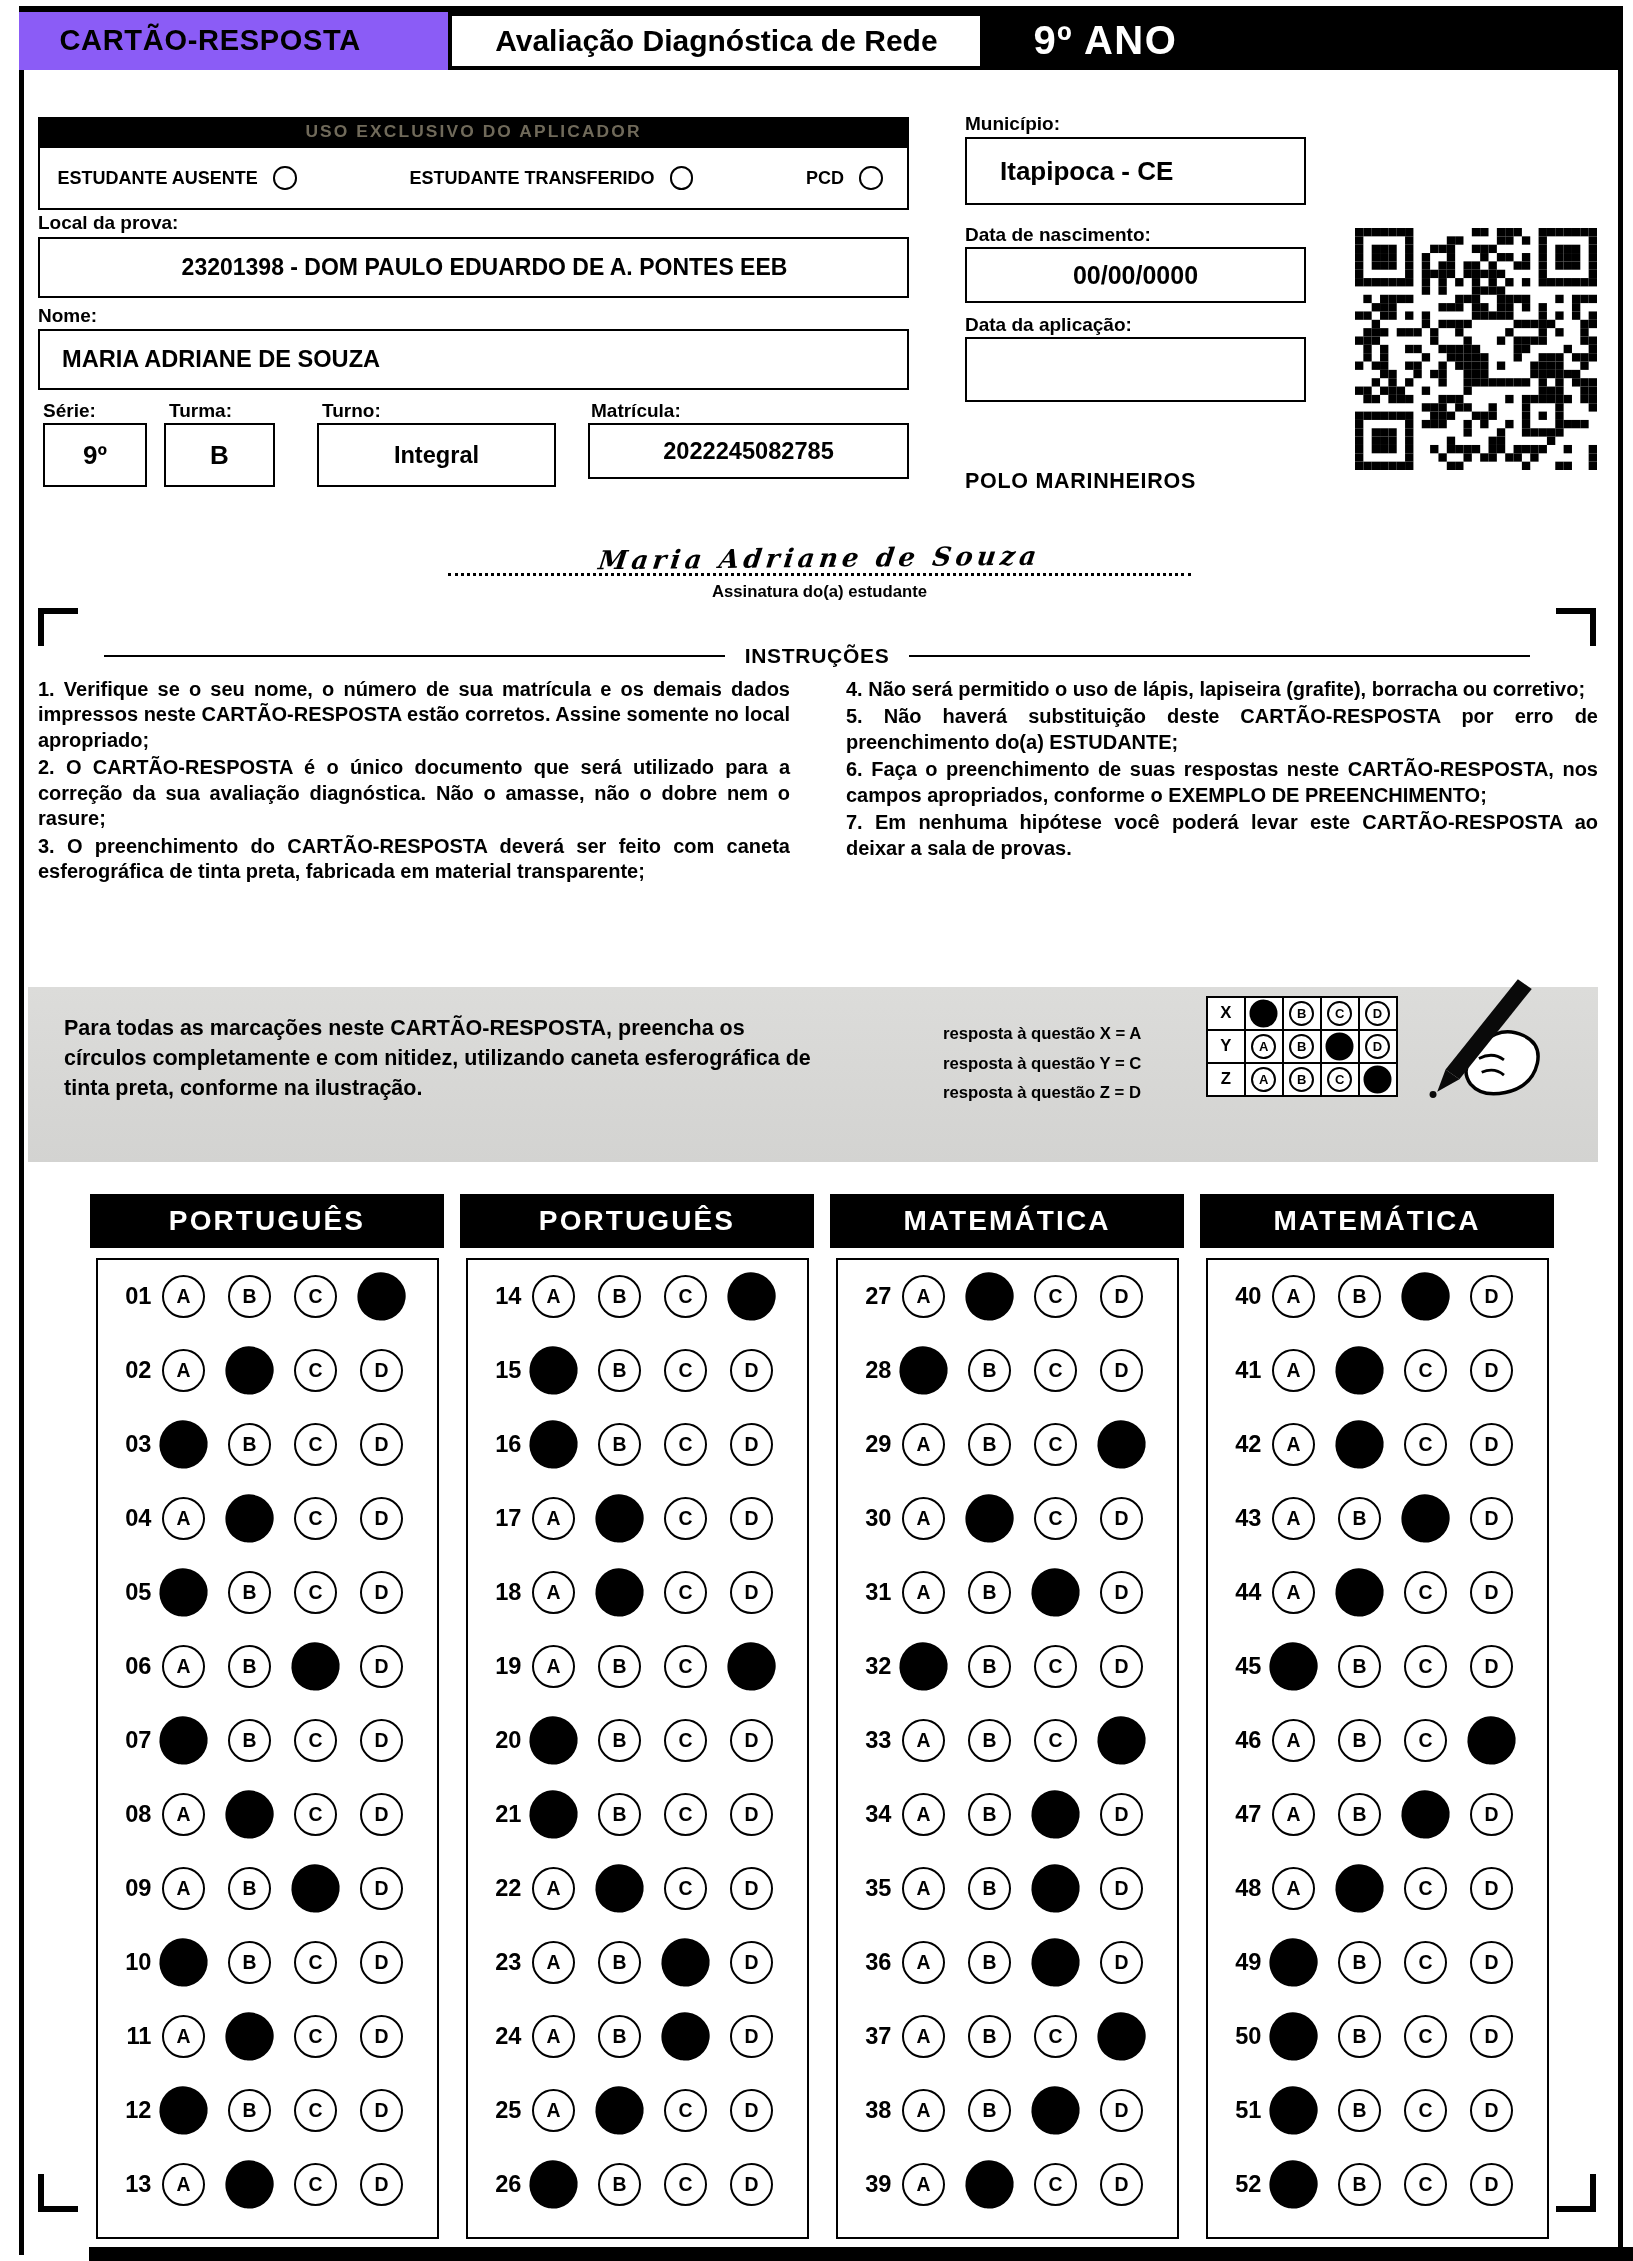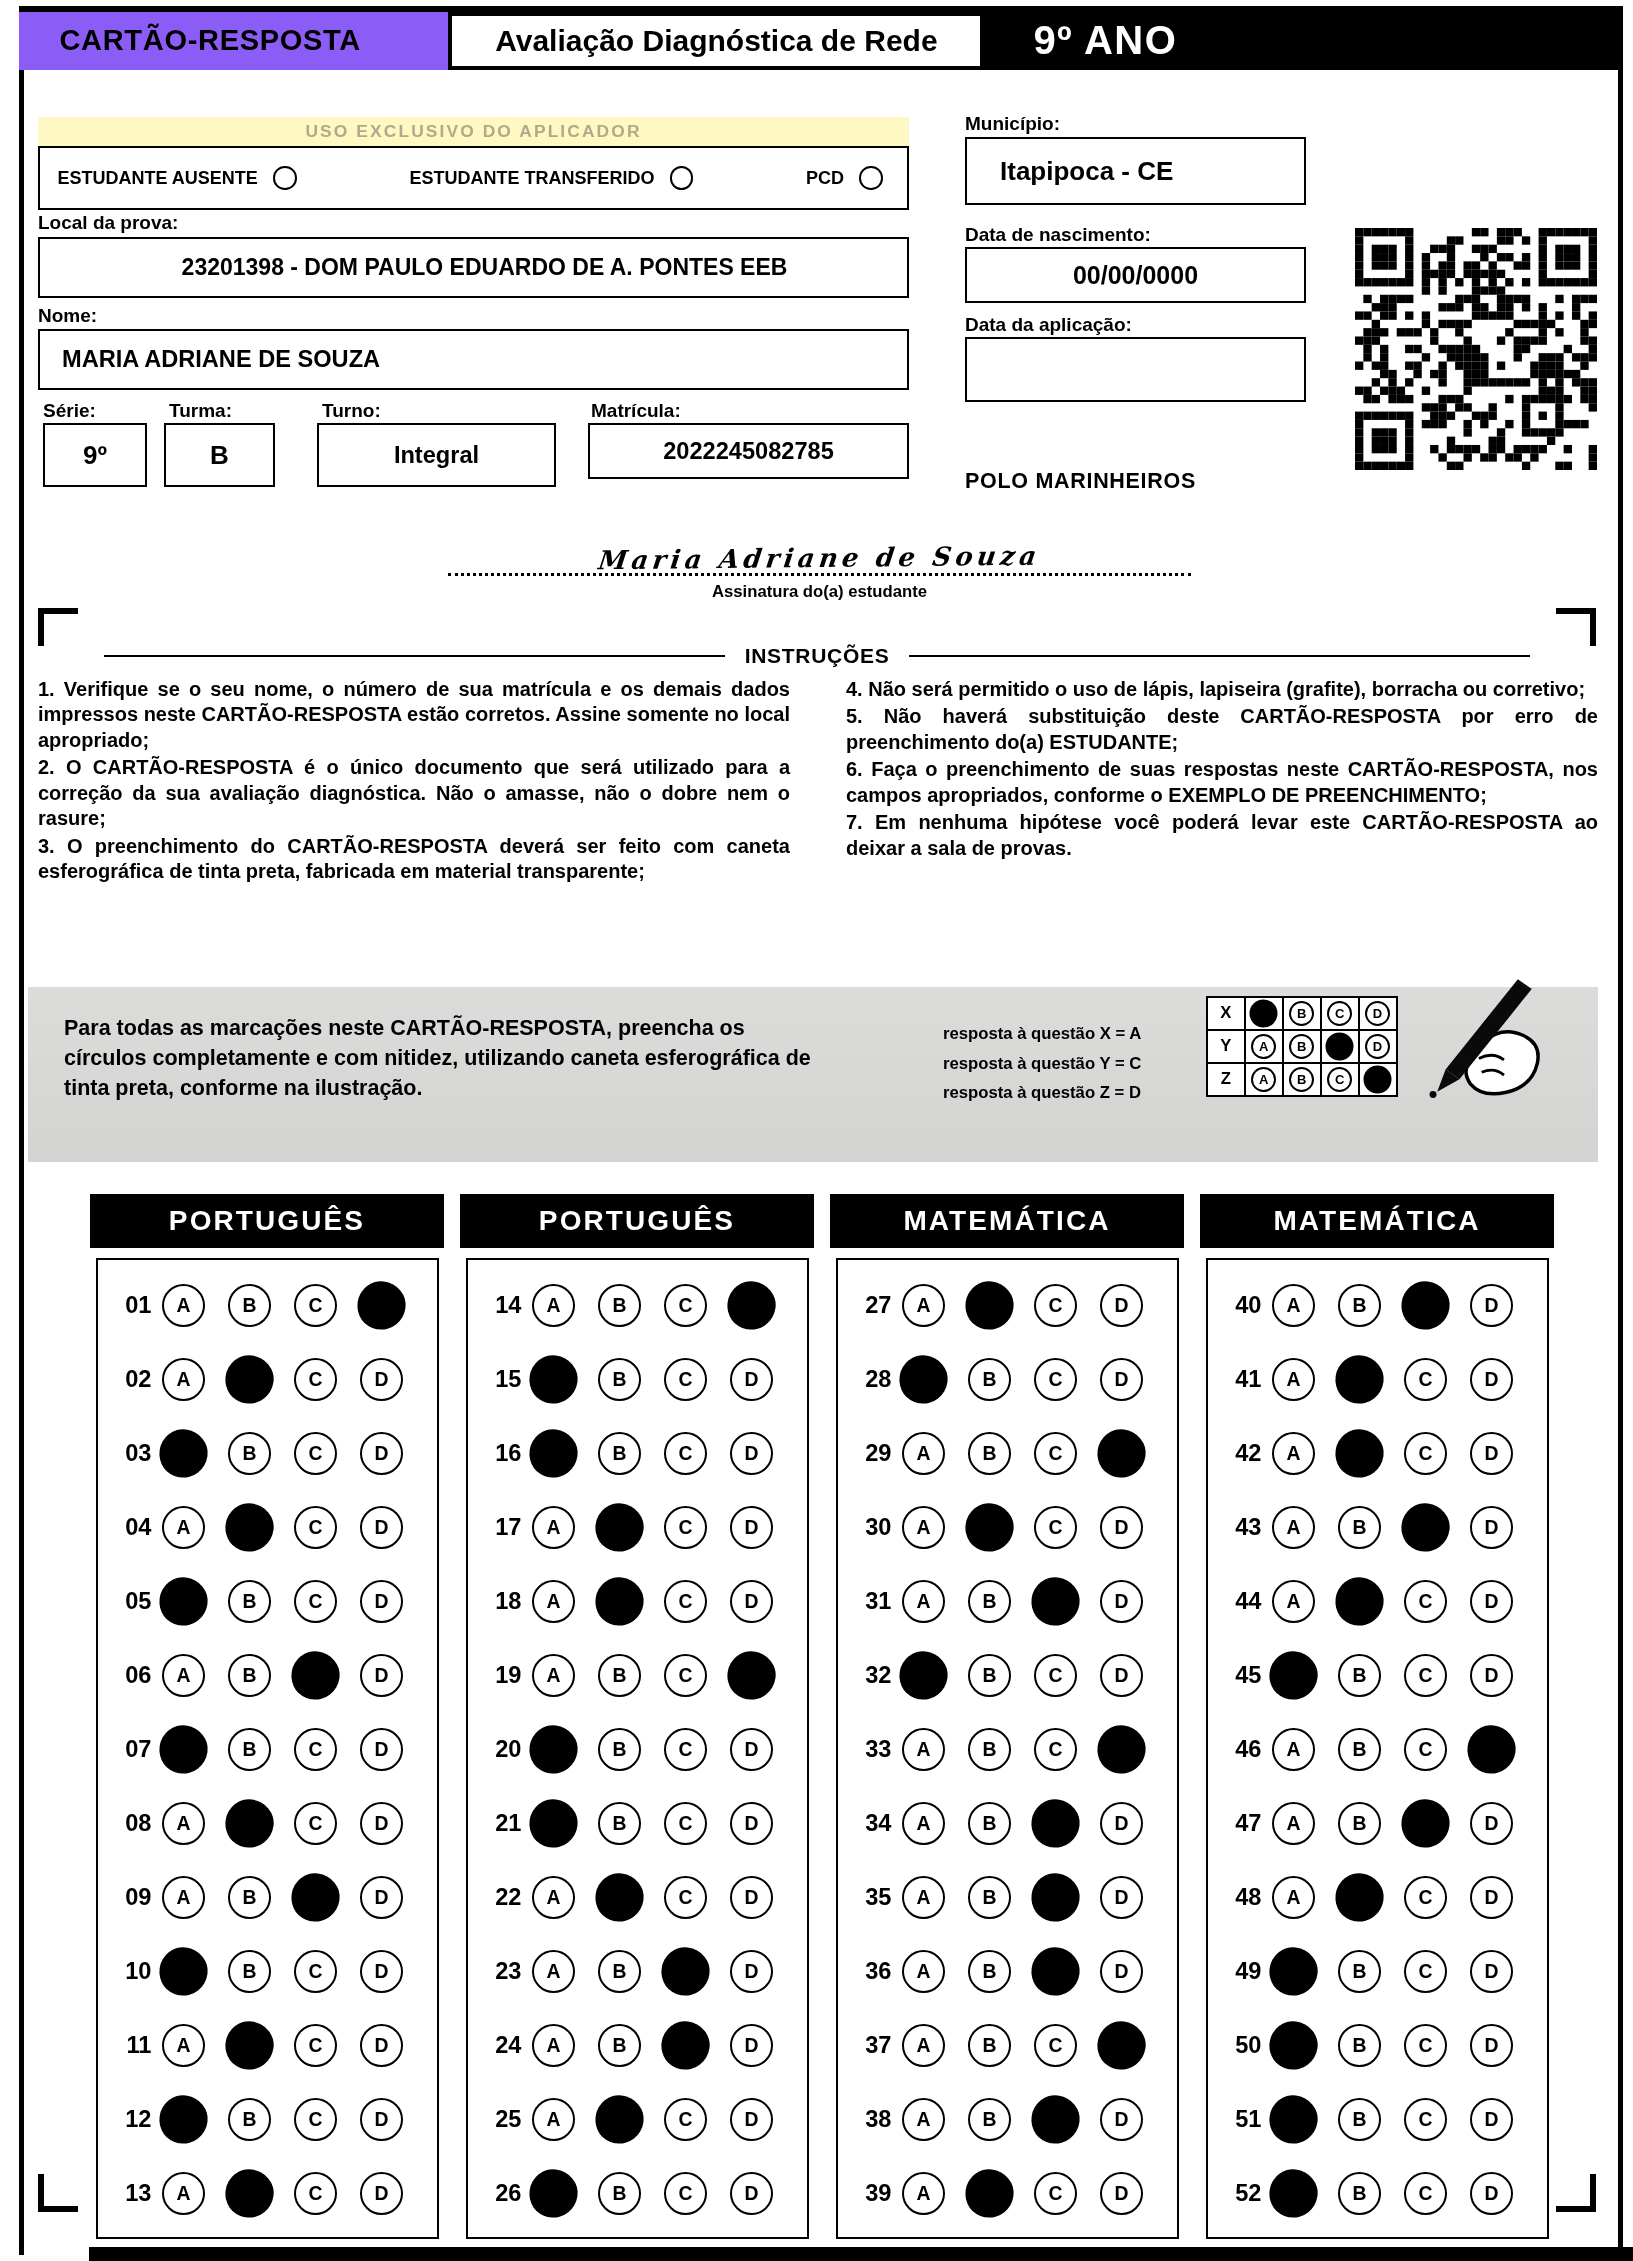--- a/index.html
+++ b/index.html
@@ -12,21 +12,21 @@
   #border-right { position:absolute; left:1618px; top:5.6px; width:4.9px; height:2249px; background:#000; }
   #footer-bar   { position:absolute; left:89px; top:2247px; width:1544px; height:14.6px; background:#000; }
 
   
   #header { position:absolute; left:19.4px; top:5.6px; width:1603px; height:64px; border-top:6.2px solid #000; background:#fff; display:flex; align-items:stretch; }
   .h-left   { width:429px; background:#8b5cf6; display:flex; align-items:center; padding-left:40px; font-size:29px; font-weight:bold; letter-spacing:0.7px; }
   .h-center { width:536px; background:#fff; border:4.2px solid #000; display:flex; align-items:center; justify-content:center; font-size:30px; font-weight:bold; }
   .h-right  { flex:1; background:#000; color:#fff; display:flex; align-items:center; padding-left:49px; font-size:40px; font-weight:bold; letter-spacing:1.4px; }
 
   
-  #aplicador-bar { position:absolute; left:38px; top:117px; width:871px; height:29px; background:#fef9c3; color:rgba(150,142,120,0.75); display:flex; align-items:center; justify-content:center; font-size:17.4px; font-weight:bold; letter-spacing:2.1px; }
+  #aplicador-bar { position:absolute; left:38px; top:117px; width:871px; height:29px; background:#000000; color:rgba(150,142,120,0.75); display:flex; align-items:center; justify-content:center; font-size:17.4px; font-weight:bold; letter-spacing:2.1px; }
   #checkbox-box  { position:absolute; left:38px; top:146px; width:871px; height:64px; border:2.1px solid #000; background:#fff; display:flex; align-items:center; justify-content:space-between; padding:0 24px 0 17.4px; }
   .cb-item   { display:flex; align-items:center; gap:15.3px; }
   .cb-label  { font-size:18px; font-weight:600; }
   .cb-circle { width:23.6px; height:23.6px; border:2.1px solid #000; border-radius:50%; background:#fff; }
 
   
   .lbl { position:absolute; font-size:19px; font-weight:bold; }
   .box { position:absolute; border:2.8px solid #000; background:#fff; display:flex; align-items:center; font-weight:bold; }
   #box-local      { left:38px;  top:237px; width:871px; height:61px; padding-left:22px; font-size:23px;justify-content:center; }
   #lbl-local      { left:38px;  top:212px; }
@@ -81,21 +81,21 @@
   .eg-cell { width:40px; height:35px; border:2.1px solid #000; background:#fff; display:flex; align-items:center; justify-content:center; margin:-2.1px 0 0 -2.1px; }
   .eg-label  { font-size:16.7px; font-weight:bold; }
   .eg-circle { width:25px; height:25px; border:2.1px solid #000; border-radius:50%; display:flex; align-items:center; justify-content:center; font-size:13px; font-weight:bold; background:#fff; }
   .eg-circle.filled { background:#000; color:transparent; transform:scale(1.12); }
   #hand-illustration { position:absolute; left:1373px; top:-12.5px; }
 
   
   #answers { position:absolute; left:90px; top:1194px; display:flex; gap:16px; }
   .answer-column { width:354px; }
   .col-header { height:54px; background:#000; color:#fff; display:flex; align-items:center; justify-content:center; font-size:28px; font-weight:bold; letter-spacing:2.1px; }
-  .col-box { margin:9.7px auto 0; width:343px; height:981px; border:2.8px solid #000; padding-top:9px; background:#fff; }
+  .col-box { margin:9.7px auto 0; width:343px; height:981px; border:2.8px solid #000; padding-top:0; background:#fff; }
   .q-row { height:74px; display:flex; align-items:center; padding-left:14px; }
   .q-num { width:40px; font-size:23.6px; font-weight:bold; text-align:right; }
   .bubbles { display:flex; gap:23px; margin-left:10.4px; }
   .bubble { width:43px; height:43px; border:2.8px solid #000; border-radius:50%; display:flex; align-items:center; justify-content:center; font-size:19.4px; font-weight:bold; background:#fff; }
   .bubble.filled { background:#000; color:transparent; border-radius:48% 52% 50% 47% / 50% 48% 52% 50%; transform:scale(1.12) rotate(8deg); }
 </style>
 </head>
 <body>
 
 <div class="page">

